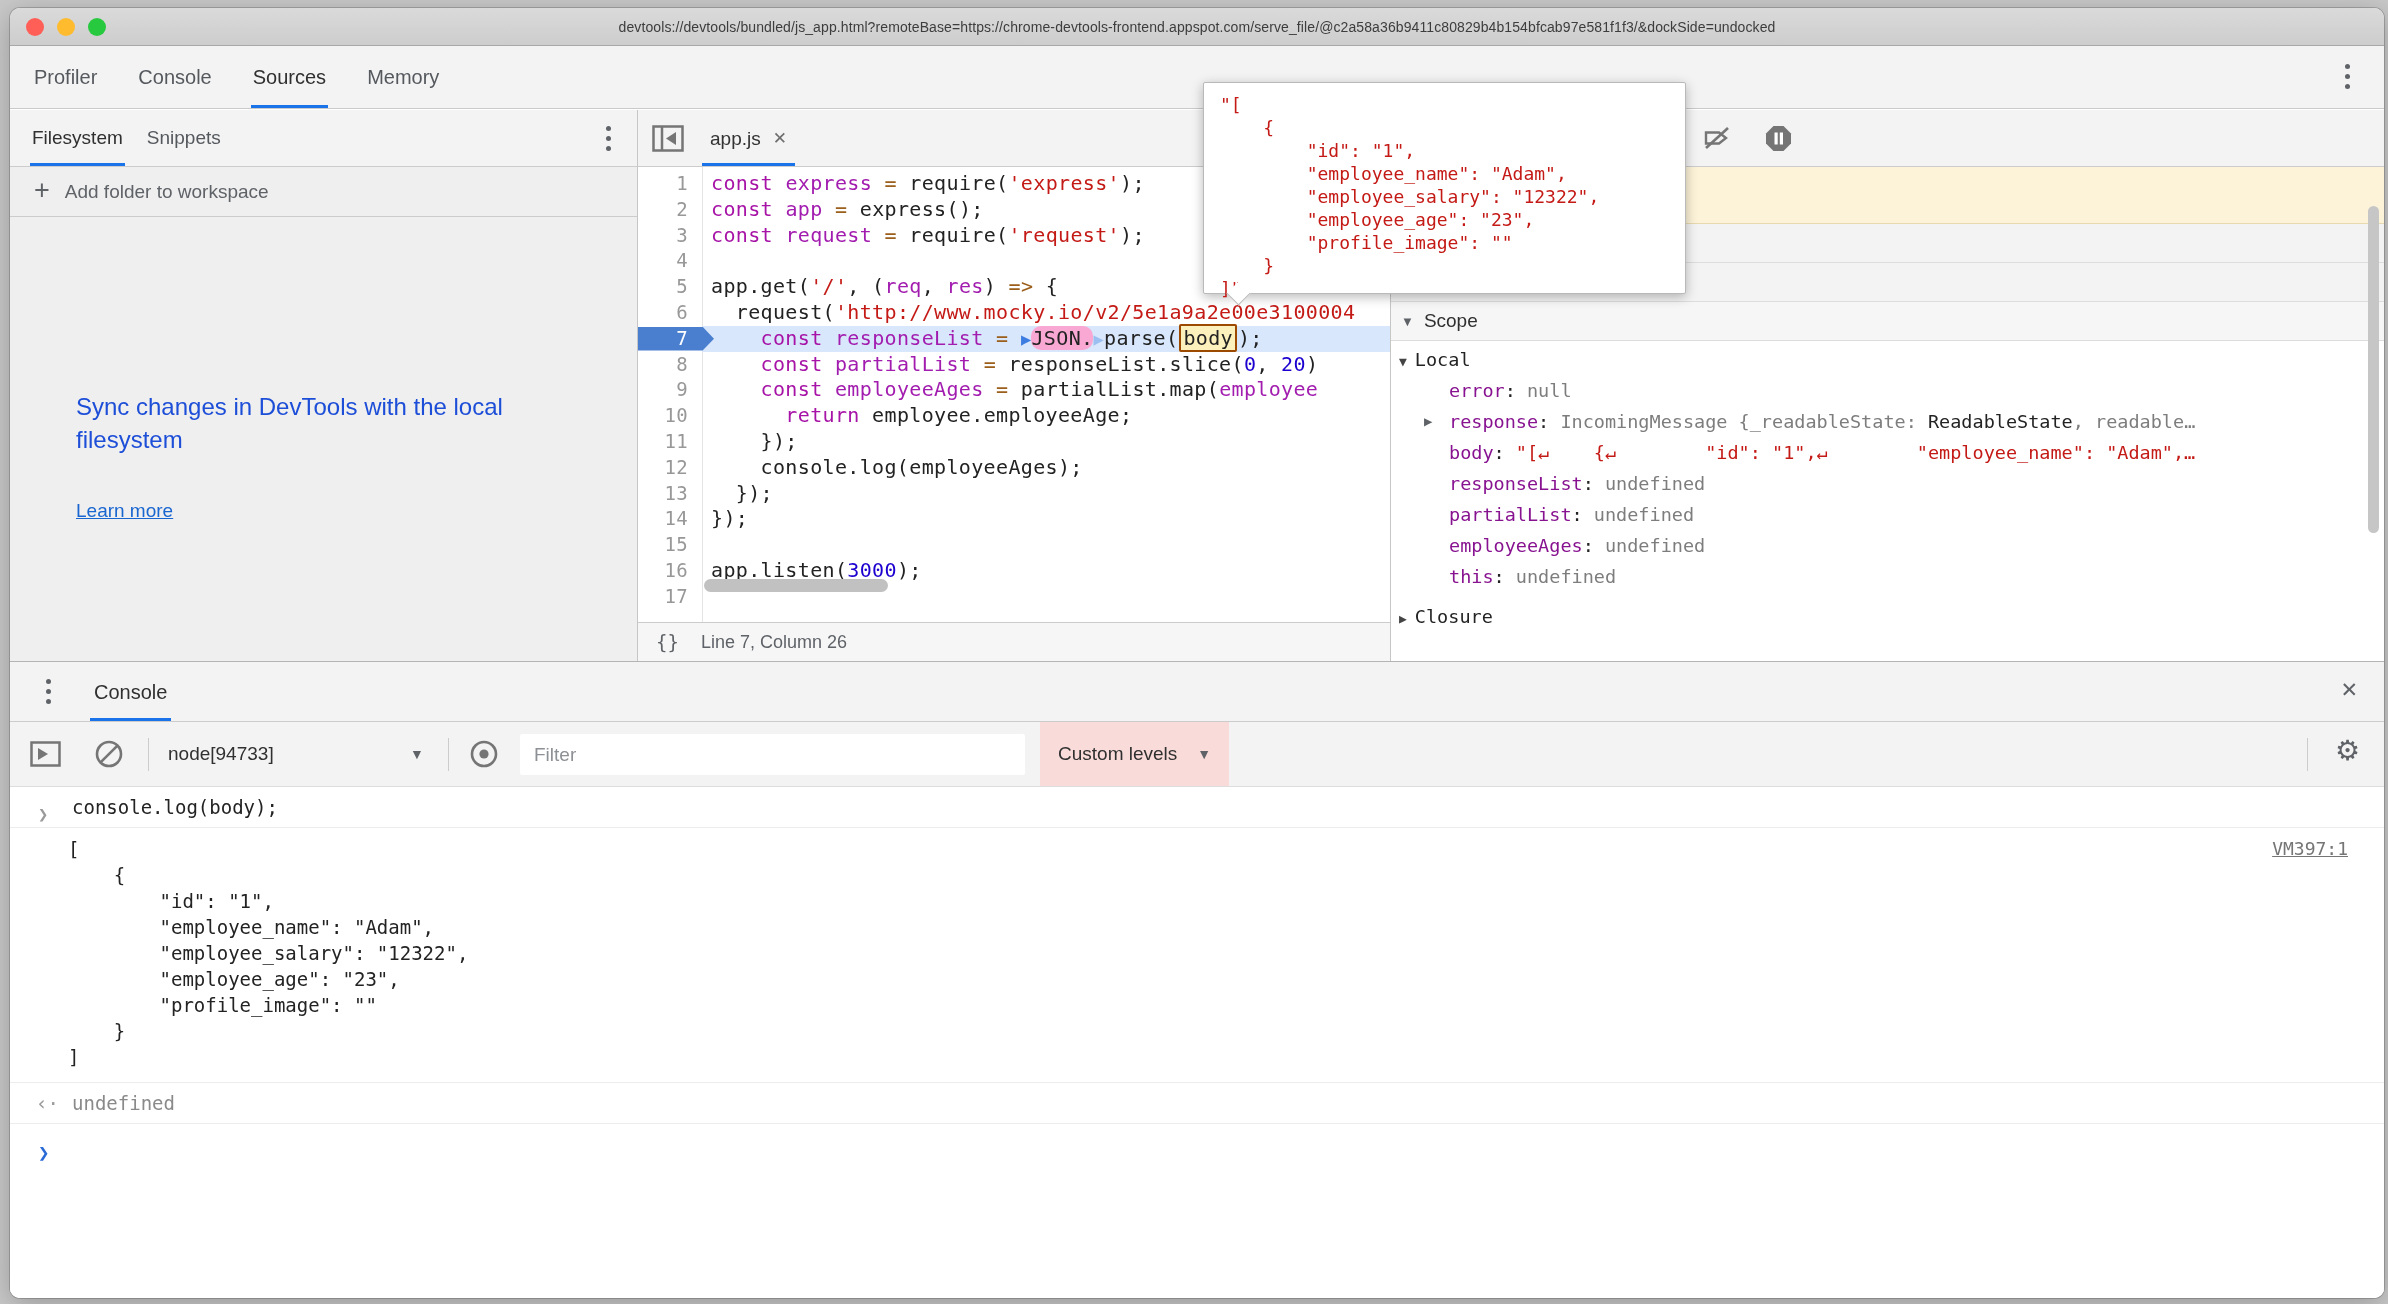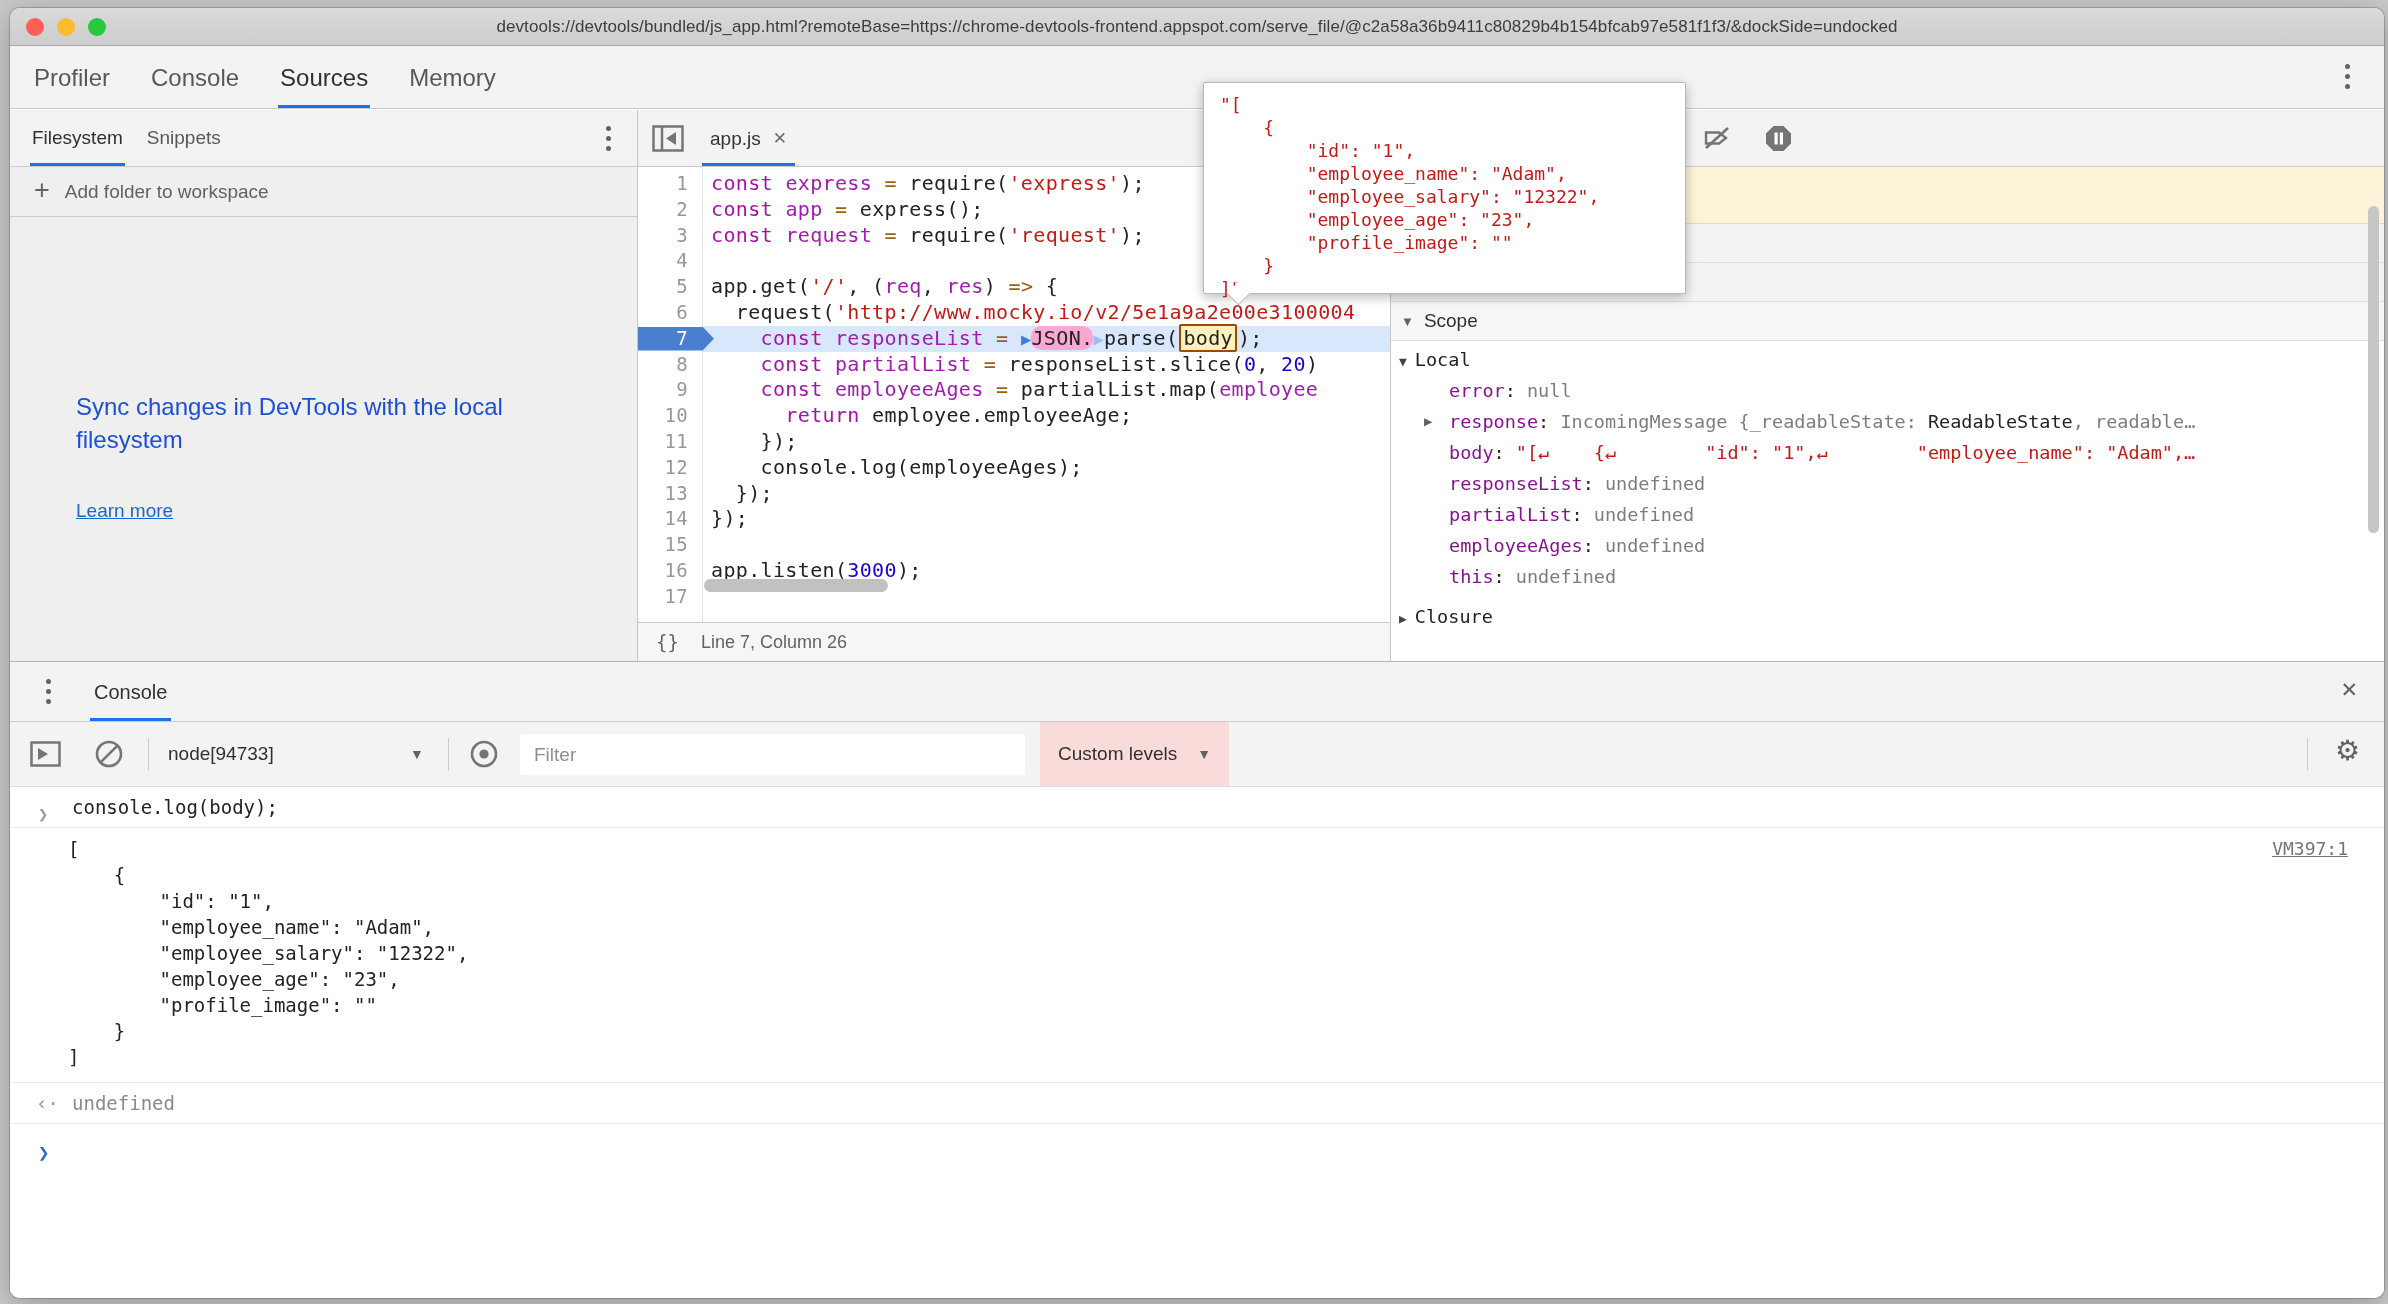--- a/index.html
+++ b/index.html
@@ -3,24 +3,24 @@
 <meta charset="utf-8">
 <style>
   *{margin:0;padding:0;box-sizing:border-box}
   html,body{width:2388px;height:1304px}
   body{background:#c9c9c9;font-family:"Liberation Sans",sans-serif;position:relative;overflow:hidden}
   #window{position:absolute;left:10px;top:8px;width:2374px;height:1290px;background:#fff;border-radius:10px;overflow:hidden;box-shadow:0 0 0 1px rgba(0,0,0,.18),0 6px 30px rgba(0,0,0,.25)}
   
   .titlebar{height:38px;background:linear-gradient(#dadada,#cdcdcd);border-bottom:1px solid #a8a8a8;display:flex;align-items:center;justify-content:center;position:relative}
   .tl{position:absolute;left:16px;top:10px;display:flex;gap:13px}
   .tl i{width:18px;height:18px;border-radius:50%;display:block}
-  .title-text{font-size:17px;color:#3d3d3d;letter-spacing:.1px}
+  .title-text{font-size:14px;color:#3d3d3d;letter-spacing:.1px}
   
   .tabbar{height:63px;background:#f3f3f3;border-bottom:1px solid #c9c9c9;display:flex;align-items:stretch;position:relative}
-  .tab{display:flex;align-items:center;margin-left:37px;padding:4px 2px 0;font-size:24px;color:#55595e;border-bottom:3px solid transparent;cursor:default}
+  .tab{display:flex;align-items:center;margin-left:37px;padding:4px 2px 0;font-size:20px;color:#55595e;border-bottom:3px solid transparent;cursor:default}
   .tab:first-child{margin-left:22px}
   .tab.active{color:#303030;border-bottom-color:#1a73e8}
   .vdots{display:flex;flex-direction:column;gap:5px;align-items:center;justify-content:center}
   .vdots i{width:5px;height:5px;border-radius:50%;background:#5f6368;display:block}
   .tabbar .vdots{position:absolute;right:34px;top:18px}
   
   .main{position:absolute;top:102px;left:0;width:100%;height:551px;display:flex}
   .navigator{width:628px;min-width:628px;background:#efefef;border-right:1px solid #c6c6c6;position:relative}
   .nav-tabs{height:57px;background:#f3f3f3;border-bottom:1px solid #ccc;display:flex;align-items:stretch;position:relative}
   .nav-tab{display:flex;align-items:center;margin-left:20px;padding:3px 2px 0;font-size:19px;color:#55595e;border-bottom:3px solid transparent}

